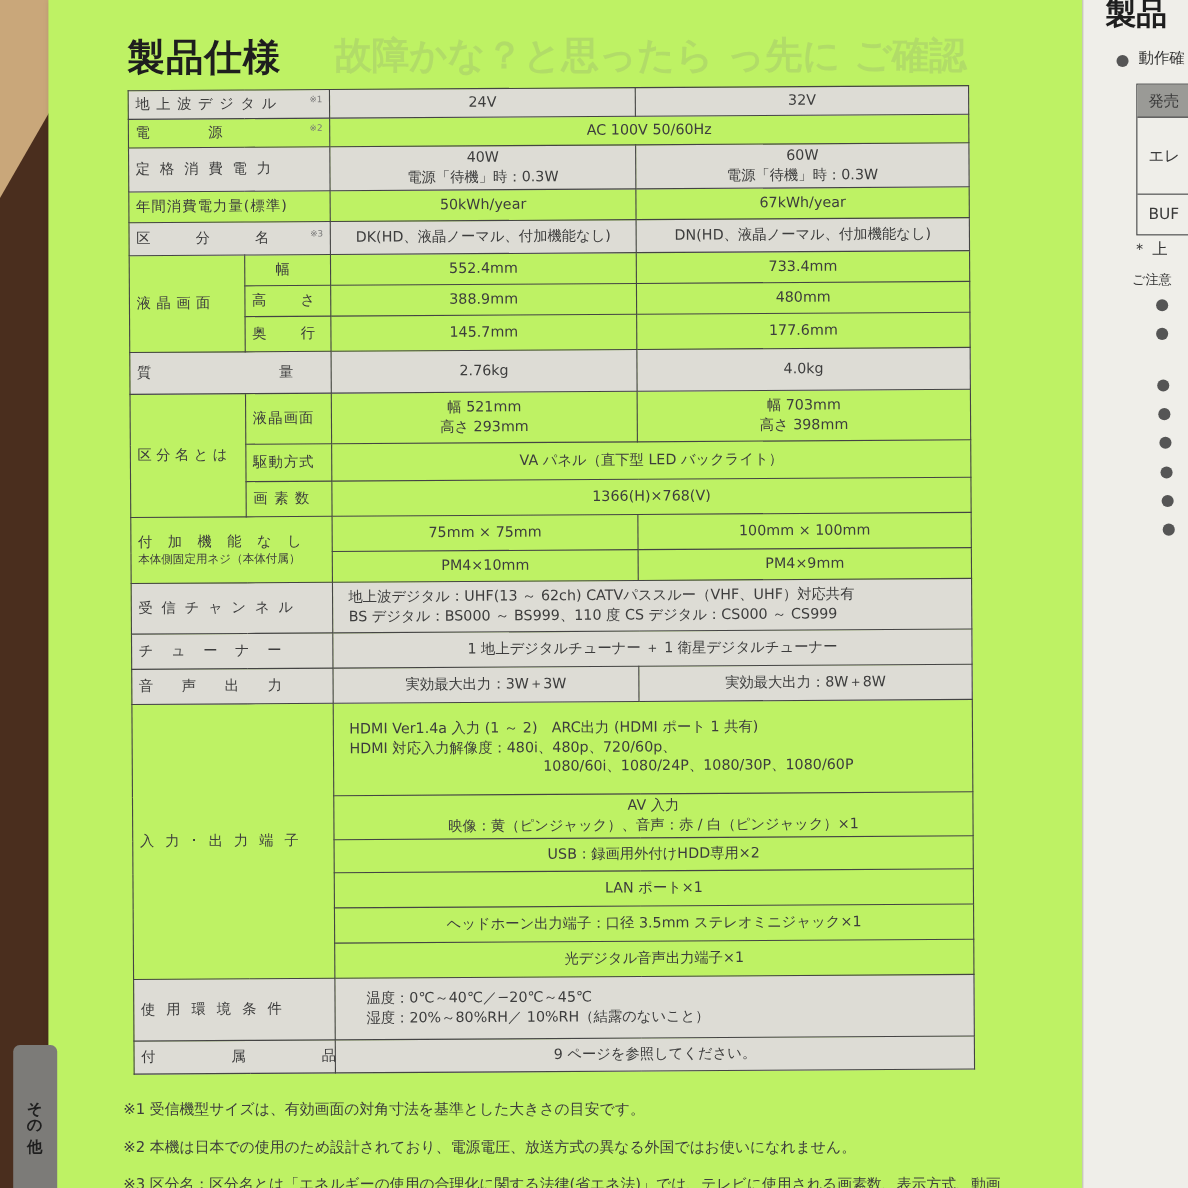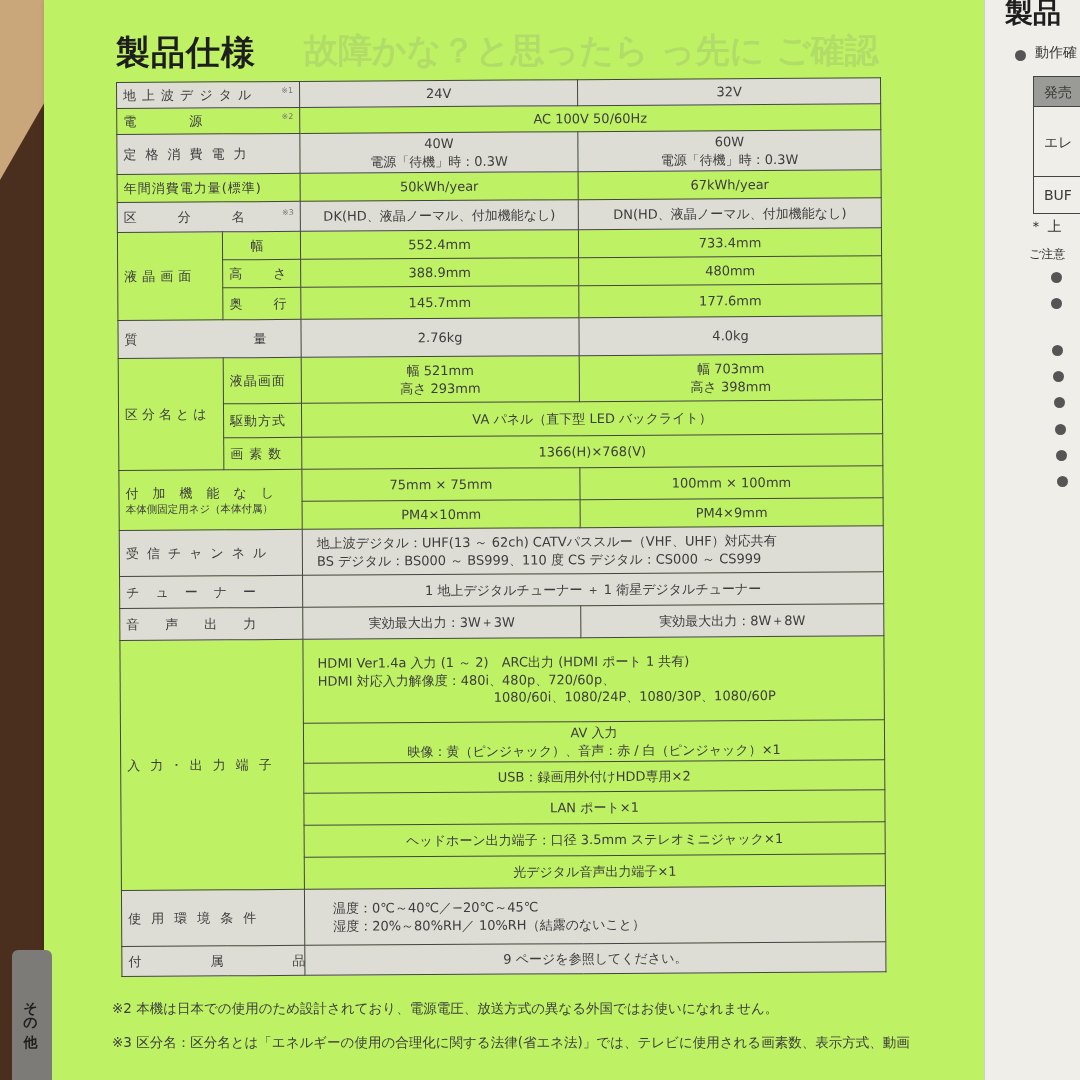--- a/index.html
+++ b/index.html
@@ -217,20 +217,21 @@
           </td>
     </tr>
     <tr class="shade" style="height:30px">
       <td class="lbl" colspan="2" style="letter-spacing:28px">付　属　品</td>
       <td class="val" colspan="2">9 ページを参照してください。</td>
     </tr>
   </tbody>
     </table>
 
   <div class="footnotes">
+    <div>※1 受信機型サイズは、有効画面の対角寸法を基準とした大きさの目安です。</div>
     <div>※2 本機は日本での使用のため設計されており、電源電圧、放送方式の異なる外国ではお使いになれません。</div>
     <div>※3 区分名：区分名とは「エネルギーの使用の合理化に関する法律(省エネ法)」では、テレビに使用される画素数、表示方式、動画</div>
   </div>
 </div>
 
 <div class="side-tab">
   <span>その他</span>
 </div>
 
 <div class="right-page">

